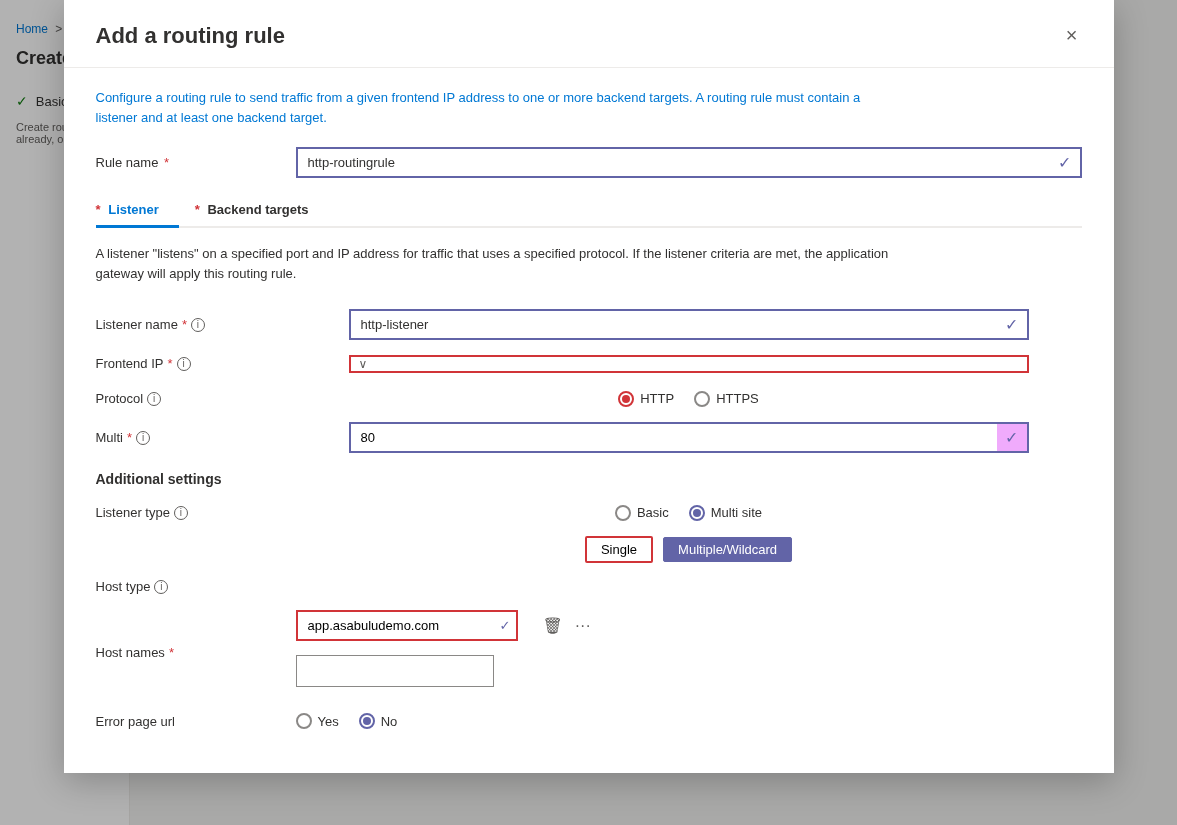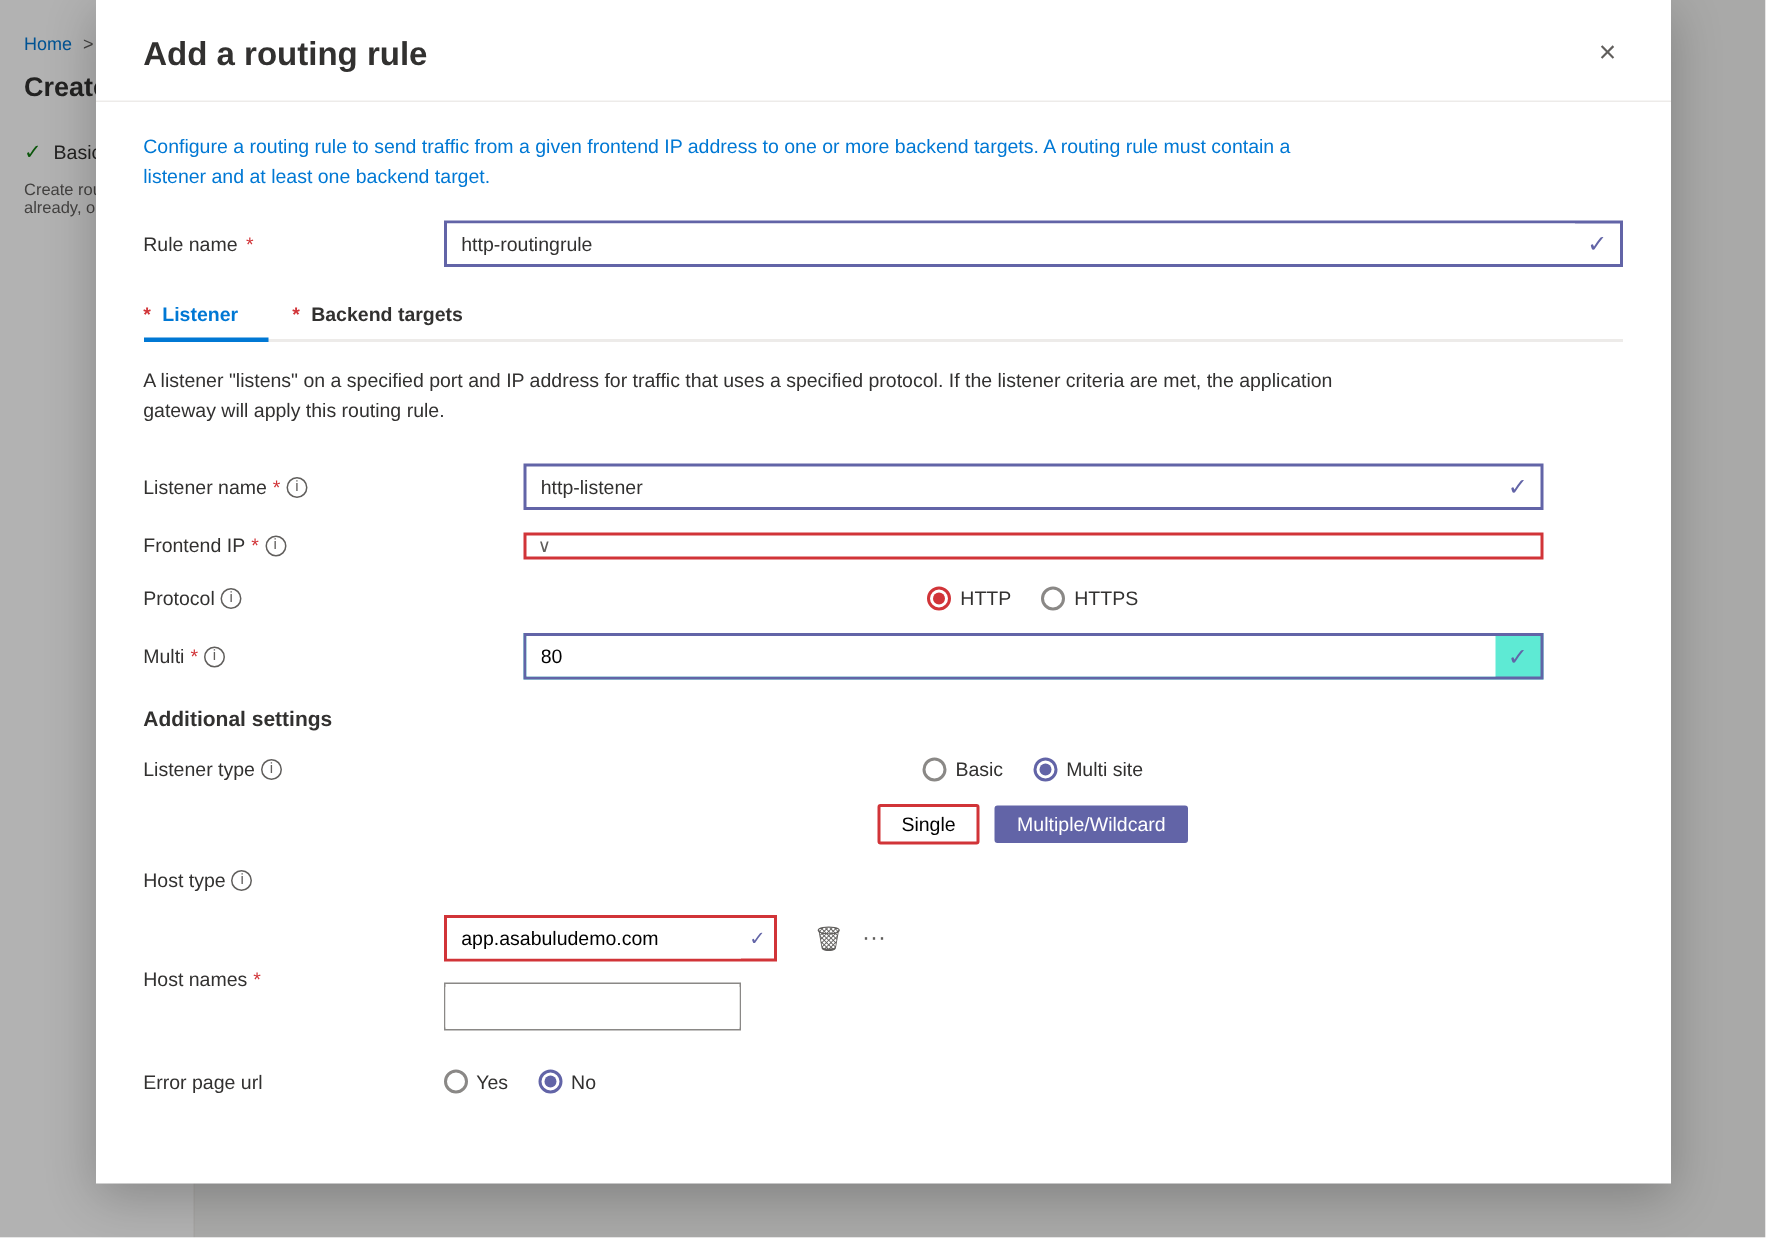--- a/index.html
+++ b/index.html
@@ -97,21 +97,21 @@
     .close-btn {
       background: none;
       border: none;
       font-size: 20px;
       cursor: pointer;
       color: #605e5c;
       padding: 4px;
     }
 
     .modal-body {
-      padding: 20px 32px 48px;
+      padding: 20px 32px 32px;
     }
     .description {
       font-size: 13px;
       color: #0078d4;
       line-height: 1.5;
       margin-bottom: 20px;
       max-width: 900px;
     }
 
     
@@ -271,21 +271,21 @@
     }
     .radio-inner.red { background: #d13438; }
     .radio-empty { width: 16px; height: 16px; border-radius: 50%; border: 2px solid #8a8886; }
 
     
     .port-input-wrap {
       width: 100%;
       max-width: 680px;
       display: flex;
       border: 2px solid #6264a7;
-      background: #5eead4;
+      background: #f0abfc;
       align-items: center;
     }
     .port-input-wrap input {
       flex: 1;
       border: none;
       padding: 6px 10px;
       font-size: 13px;
       outline: none;
     }
 

